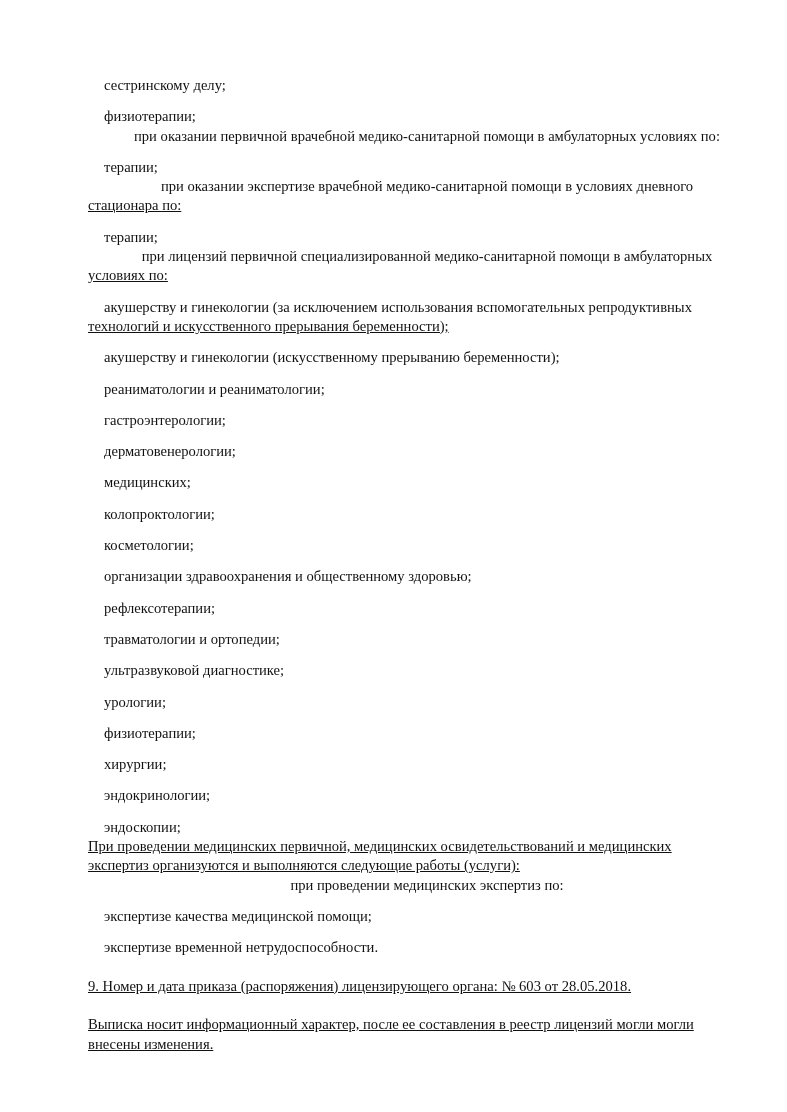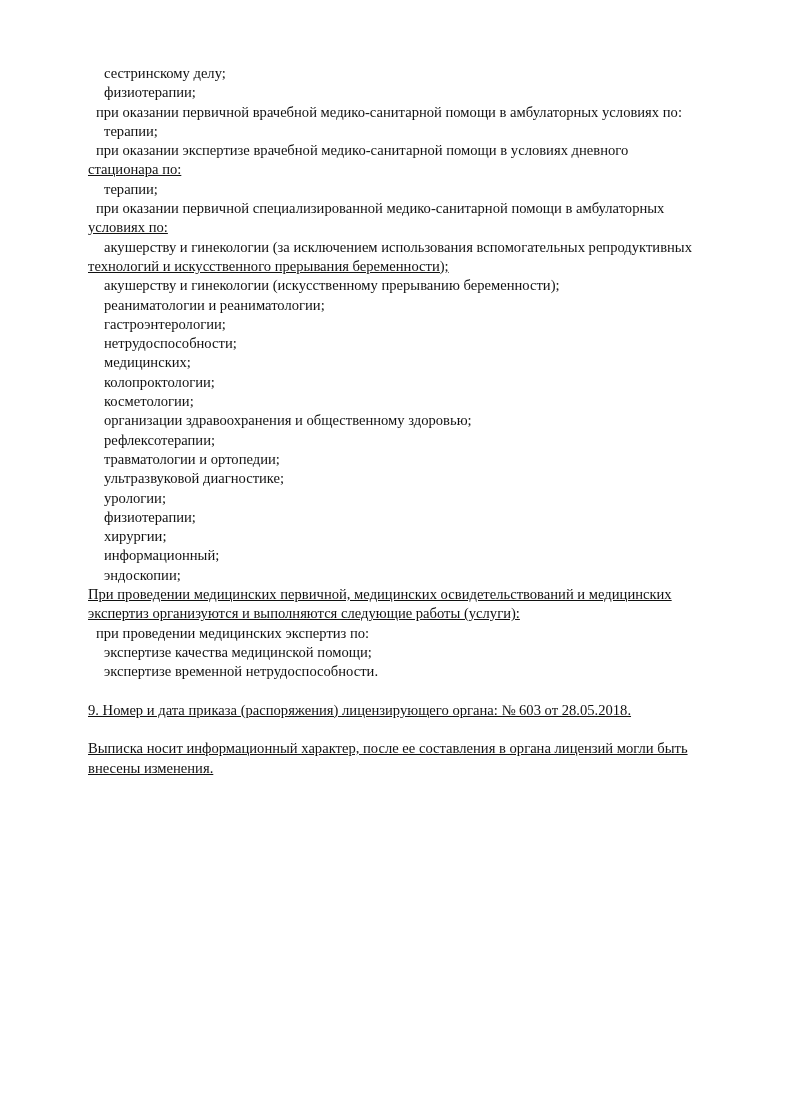--- a/index.html
+++ b/index.html
@@ -4,58 +4,58 @@
   <style>
     html, body { margin: 0; padding: 0; background: #ffffff; }
     body { width: 787px; height: 1112px; position: relative; overflow: hidden; }
     .page {
       position: absolute; left: 88px; top: 64px; width: 670px;
       font-family: "Liberation Serif", serif; font-size: 14.6px; line-height: 19.3px;
       color: #111111;
     }
     .line { white-space: nowrap; display: block; }
     .i0 { padding-left: 0; text-decoration: underline; }
-    .i1 { padding-left: 8px; }
-    .i2 { padding-left: 16px; }
+    .i1 { padding-left: 8px; text-align: center; }
+    .i2 { padding-left: 16px; margin-top: 12px; }
     .gap { height: 19.3px; }
   </style>
 </head>
 <body>
 
 <div class="page" id="page">
     <span class="line i2">сестринскому делу;</span>
     <span class="line i2">физиотерапии;</span>
     <span class="line i1">при оказании первичной врачебной медико-санитарной помощи в амбулаторных условиях по:</span>
     <span class="line i2">терапии;</span>
     <span class="line i1">при оказании экспертизе врачебной медико-санитарной помощи в условиях дневного</span>
     <span class="line i0">стационара по:</span>
     <span class="line i2">терапии;</span>
-    <span class="line i1">при оказании первичной специализированной медико-санитарной помощи в амбулаторных</span>
+    <span class="line i1">при лицензий первичной специализированной медико-санитарной помощи в амбулаторных</span>
     <span class="line i0">условиях по:</span>
     <span class="line i2">акушерству и гинекологии (за исключением использования вспомогательных репродуктивных</span>
     <span class="line i0">технологий и искусственного прерывания беременности);</span>
     <span class="line i2">акушерству и гинекологии (искусственному прерыванию беременности);</span>
     <span class="line i2">реаниматологии и реаниматологии;</span>
     <span class="line i2">гастроэнтерологии;</span>
-    <span class="line i2">нетрудоспособности;</span>
+    <span class="line i2">дерматовенерологии;</span>
     <span class="line i2">медицинских;</span>
     <span class="line i2">колопроктологии;</span>
     <span class="line i2">косметологии;</span>
     <span class="line i2">организации здравоохранения и общественному здоровью;</span>
     <span class="line i2">рефлексотерапии;</span>
     <span class="line i2">травматологии и ортопедии;</span>
     <span class="line i2">ультразвуковой диагностике;</span>
     <span class="line i2">урологии;</span>
     <span class="line i2">физиотерапии;</span>
     <span class="line i2">хирургии;</span>
-    <span class="line i2">информационный;</span>
+    <span class="line i2">эндокринологии;</span>
     <span class="line i2">эндоскопии;</span>
     <span class="line i0">При проведении медицинских первичной, медицинских освидетельствований и медицинских</span>
     <span class="line i0">экспертиз организуются и выполняются следующие работы (услуги):</span>
     <span class="line i1">при проведении медицинских экспертиз по:</span>
     <span class="line i2">экспертизе качества медицинской помощи;</span>
     <span class="line i2">экспертизе временной нетрудоспособности.</span>
     <span class="line gap"></span>
     <span class="line i0">9. Номер и дата приказа (распоряжения) лицензирующего органа: № 603 от 28.05.2018.</span>
     <span class="line gap"></span>
-    <span class="line i0">Выписка носит информационный характер, после ее составления в органа лицензий могли быть</span>
+    <span class="line i0">Выписка носит информационный характер, после ее составления в реестр лицензий могли могли</span>
     <span class="line i0">внесены изменения.</span>
   </div>
 
 </body></html>

